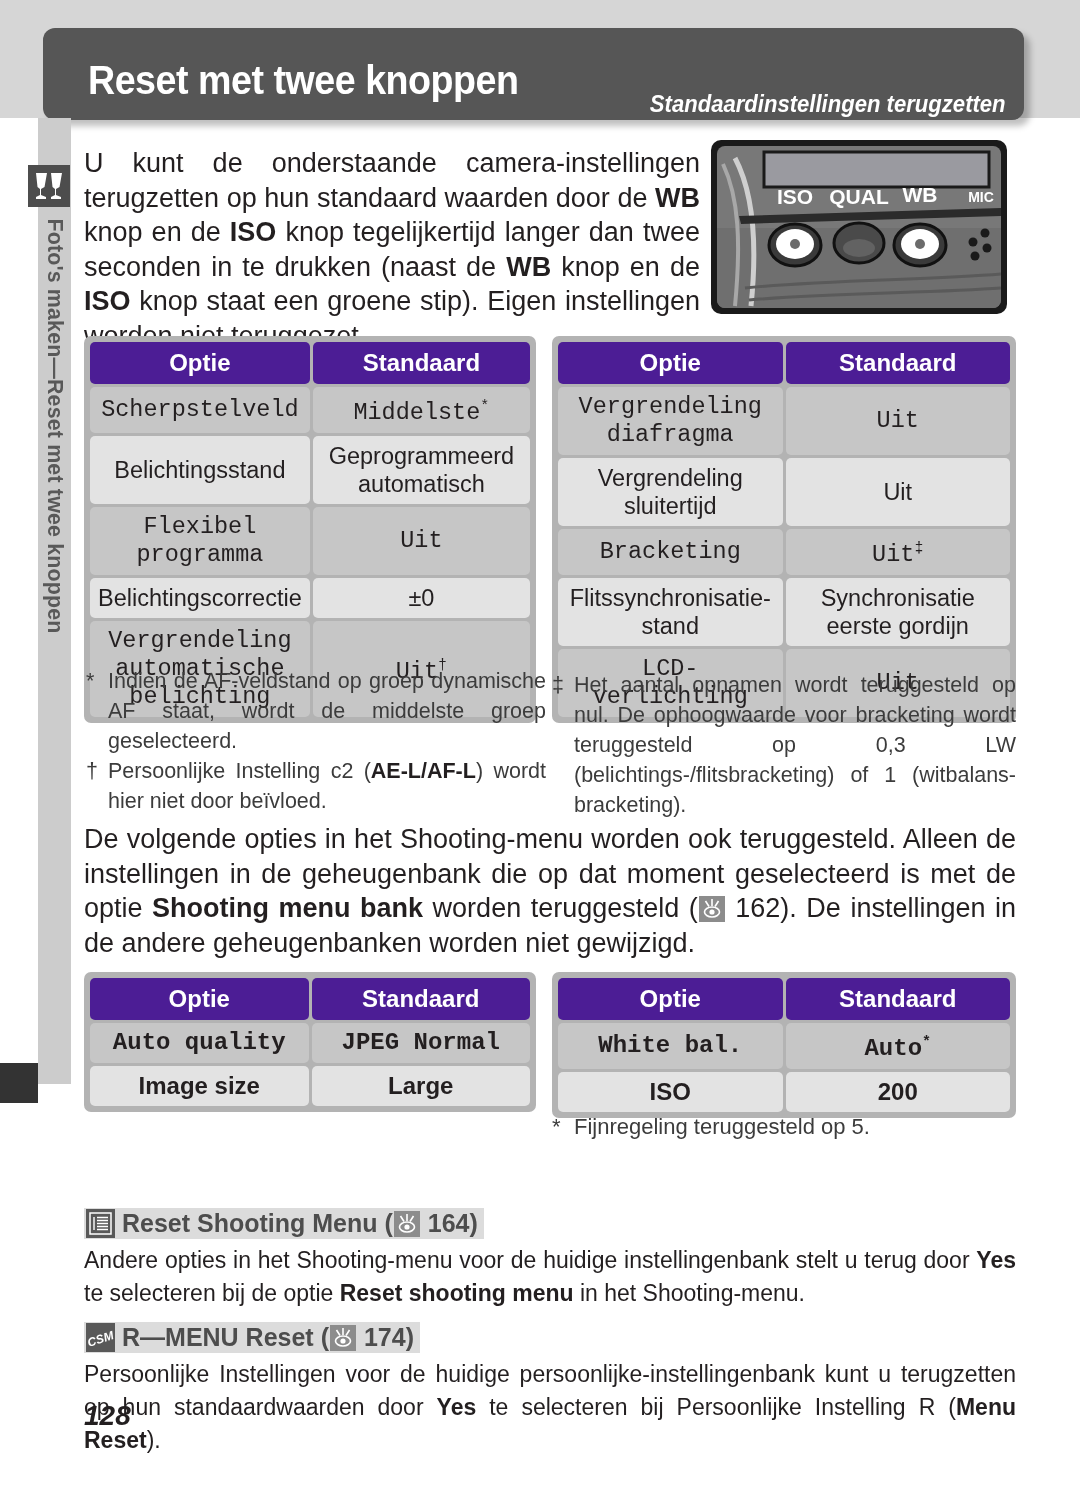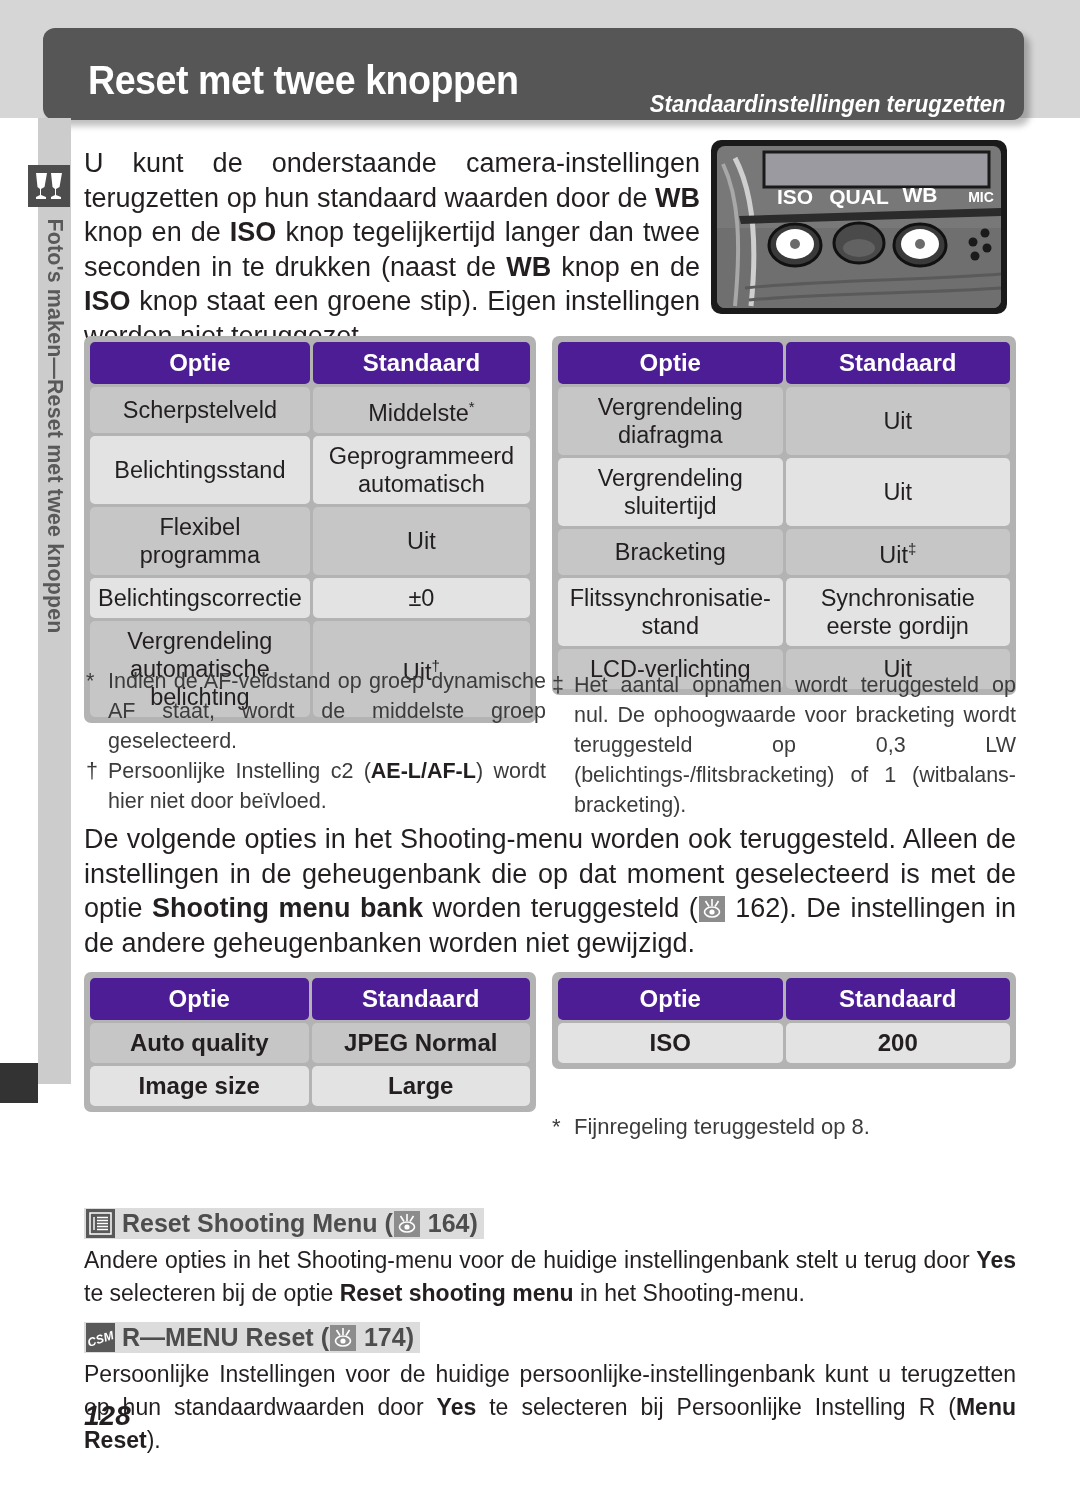--- a/index.html
+++ b/index.html
@@ -90,21 +90,21 @@
     background:#4c1d95;color:#ffffff;
     font-size:24px;font-weight:bold;
     padding:7px 4px;border-radius:5px;text-align:center;
     line-height:28px;
   }
   .tbl td{
     font-size:23.5px;color:#231f20;
     padding:6px 8px;text-align:center;border-radius:5px;
     line-height:28px;
   }
-  .tbl tr.odd td{background:#c6c6c6;}
+  .tbl tr.odd td{background:#c6c6c6;font-family:Liberation Mono, monospace;}
   .tbl tr.even td{background:#e3e3e3;}
   .tbl.bold td{font-weight:bold;font-size:24px;}
   .tbl td sup{font-size:15px;vertical-align:super;}
 
   #table-settings-left{left:84px;top:336px;width:452px;}
   #table-settings-right{left:552px;top:336px;width:464px;}
   #table-shooting-left{left:84px;top:972px;width:452px;}
   #table-shooting-right{left:552px;top:972px;width:464px;}
 
   .tbl .c1{width:50%;}
@@ -327,32 +327,36 @@
 
   <div class="tbl bold" id="table-shooting-right">
     <table>
       <thead>
         <tr>
           <th class="c1">Optie</th>
           <th class="c2">Standaard</th>
         </tr>
       </thead>
       <tbody>
+          <tr class="odd">
+            <td class="c1">White bal.</td>
+            <td class="c2">Auto<sup>*</sup></td>
+          </tr>
           <tr class="even">
             <td class="c1">ISO</td>
             <td class="c2">200</td>
           </tr>
         </tbody>
     </table>
   </div>
 
   <div class="fn" id="footnote-wb">
       <div class="row">
         <div class="mark">*</div>
-        <div class="txt">Fijnregeling teruggesteld op 8.</div>
+        <div class="txt">Fijnregeling teruggesteld op 5.</div>
       </div>
     </div>
 
   <div class="note" id="note-reset-shooting-menu"><div class="nhead"><span class="nicon"><svg width="29" height="29" viewBox="0 0 29 29">
             <rect width="29" height="29" fill="#595959"></rect>
             <rect x="4" y="4" width="21" height="21" fill="none" stroke="#fff" stroke-width="1.5"></rect>
             <path d="M8 8 L8 21" stroke="#fff" stroke-width="1.4"></path>
             <path d="M11 8.5 H22 M11 11.5 H22 M11 14.5 H22 M11 17.5 H22 M11 20.5 H22" stroke="#fff" stroke-width="1.4"></path>
           </svg></span><span>Reset Shooting Menu (</span><span class="pgicon"><svg width="26" height="26" viewBox="0 0 26 26">
             <rect width="26" height="26" fill="#8c8c8c"></rect>

